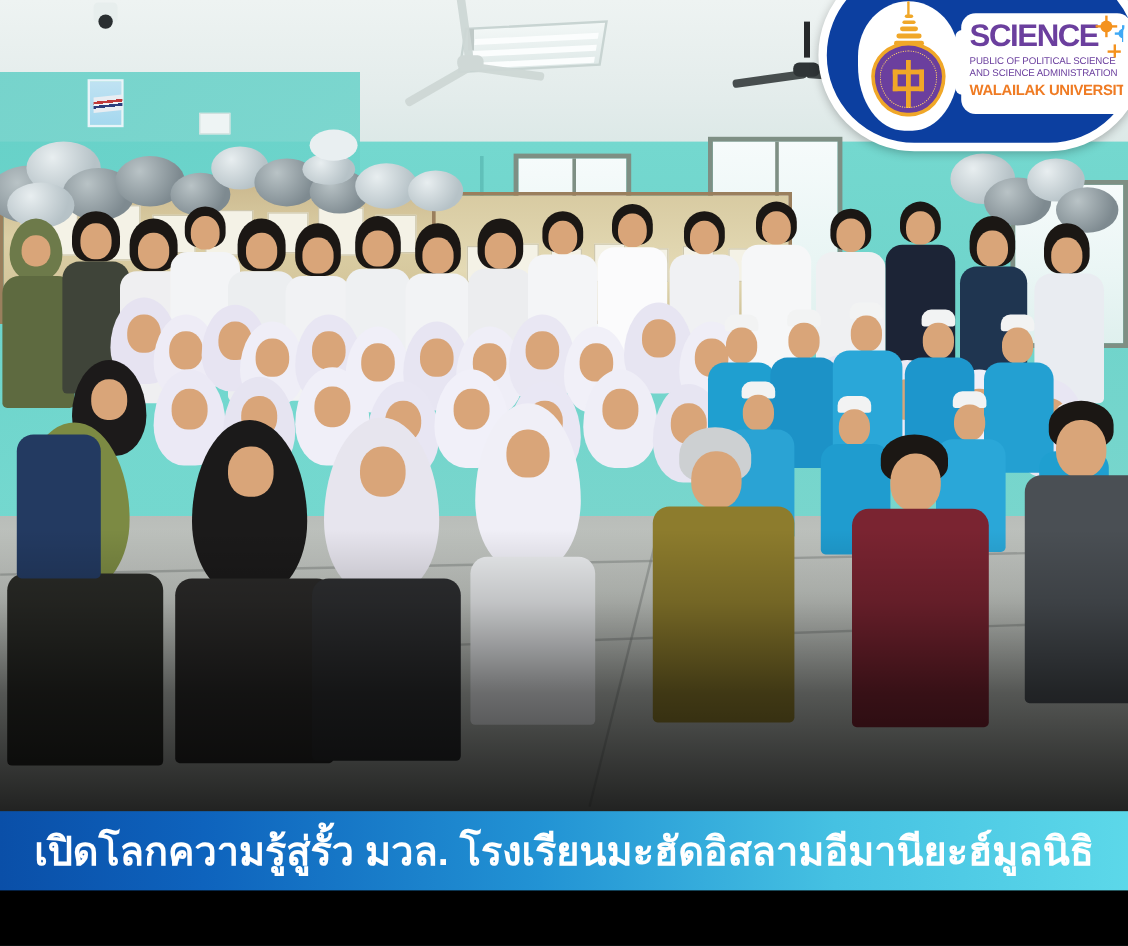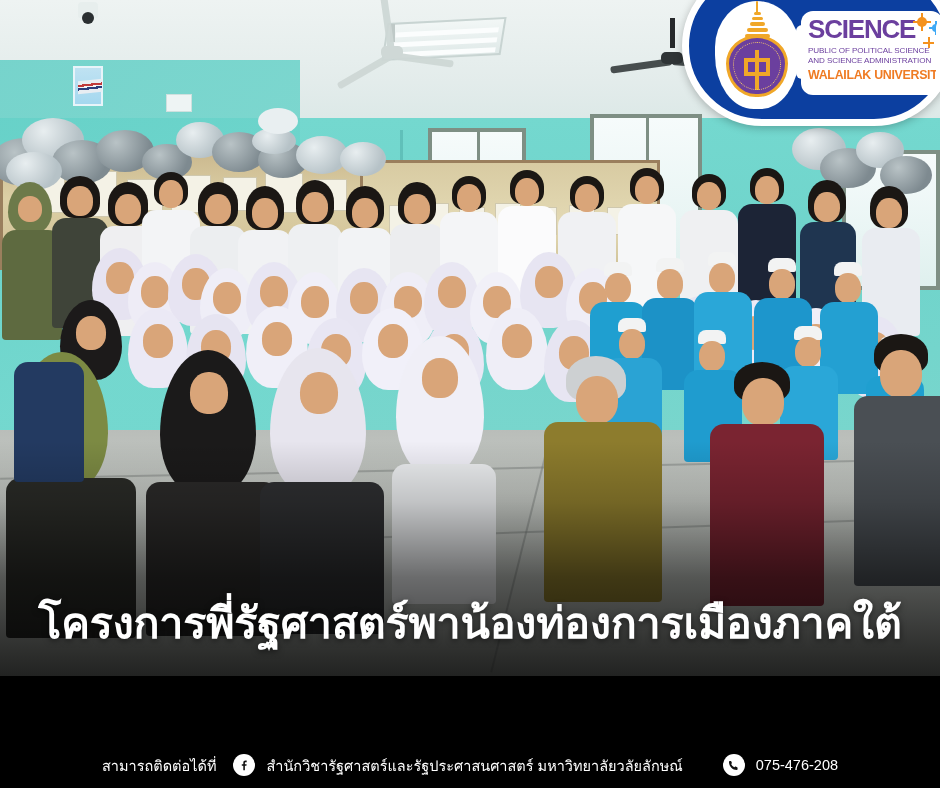--- a/index.html
+++ b/index.html
@@ -498,42 +498,25 @@
     </div>
     <div class="person" style="left:862px;top:334px">
       <div class="hair" style="left:12px;top:0;width:54px;height:40px"></div>
       <div class="head" style="left:18px;top:16px;width:42px;height:48px"></div>
       <div class="body" style="left:-8px;top:62px;width:110px;height:190px;background:#4a4f54"></div>
     </div>
 
     <div class="photo-shade"></div>
   </div>
 
-  <div class="title">โครงการพี่รัฐศาสตร์พาน้องท่องการเมืองภาคใต้</div>
-
-
-  <div class="footer">
-    <span class="foot-txt lead">สามารถติดต่อได้ที่</span>
-
-    <span class="cicon">
-      <svg width="14" height="14" viewBox="0 0 24 24" aria-hidden="true">
-        <path fill="#111" d="M13.5 21v-7.5h2.6l.4-3h-3V8.6c0-.9.25-1.5 1.5-1.5H16.6V4.4C16.3 4.35 15.4 4.25 14.4 4.25c-2.1 0-3.6 1.3-3.6 3.7V10.5H8.2v3h2.6V21h2.7z"></path>
-      </svg>
-    </span>
-    <span class="foot-txt">สำนักวิชารัฐศาสตร์และรัฐประศาสนศาสตร์  มหาวิทยาลัยวลัยลักษณ์</span>
-
-    <span class="gap-lg"></span>
-
-    <span class="cicon">
-      <svg width="13" height="13" viewBox="0 0 24 24" aria-hidden="true">
-        <path fill="#111" d="M6.6 3.5c.5 0 .95.3 1.15.77l1.2 2.85c.18.43.08.93-.26 1.25l-1.1 1.05a13.4 13.4 0 0 0 5.99 5.99l1.05-1.1c.32-.34.82-.44 1.25-.26l2.85 1.2c.47.2.77.65.77 1.15v2.4c0 .85-.7 1.55-1.55 1.55C10.2 20.35 3.65 13.8 3.65 5.05c0-.85.7-1.55 1.55-1.55h1.4z"></path>
-      </svg>
-    </span>
-    <span class="foot-txt">075-476-208</span>
+
+  <div class="band">
+    <div class="band-text">เปิดโลกความรู้สู่รั้ว มวล. โรงเรียนมะฮัดอิสลามอีมานียะฮ์มูลนิธิ</div>
   </div>
+
 
   <div class="badge">
 
     <div class="emblem">
       <div class="em-sticker"></div>
       <div class="em-spire">
         <div class="tier" style="width:2px;height:12px;top:0;margin-left:-1px;"></div>
         <div class="tier" style="width:7px;height:3px;top:11px;margin-left:-3.5px;"></div>
         <div class="tier" style="width:11px;height:3px;top:16px;margin-left:-5.5px;"></div>
         <div class="tier" style="width:15px;height:4px;top:21px;margin-left:-7.5px;"></div>

